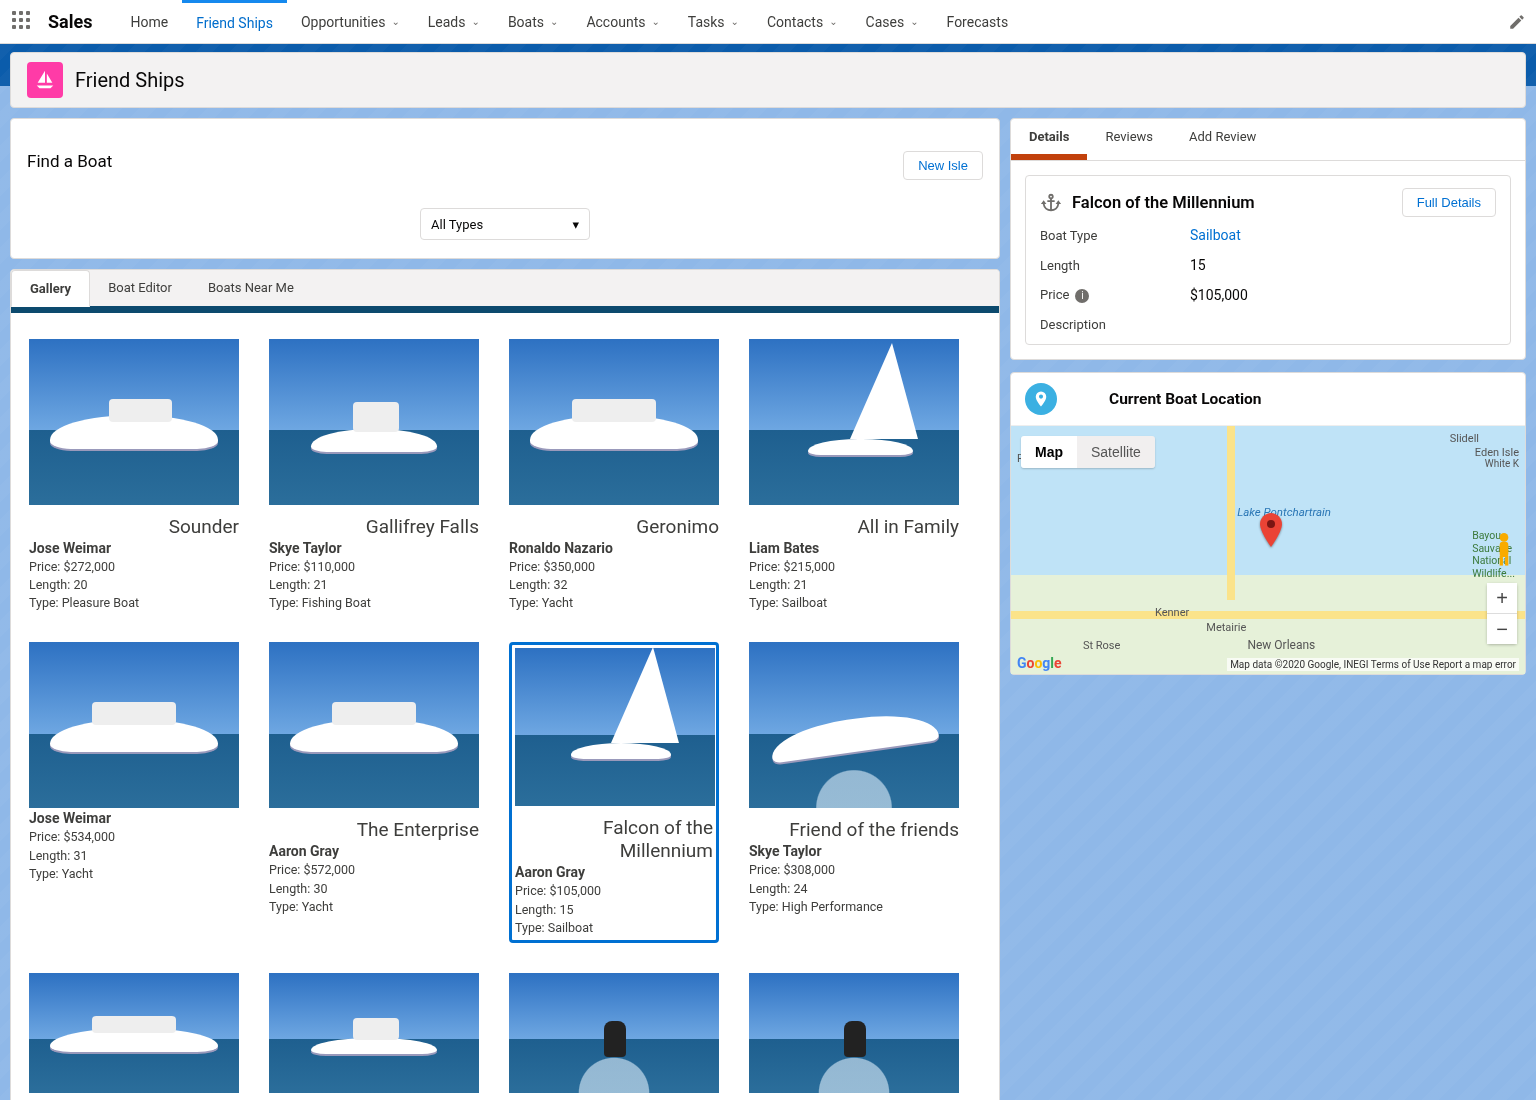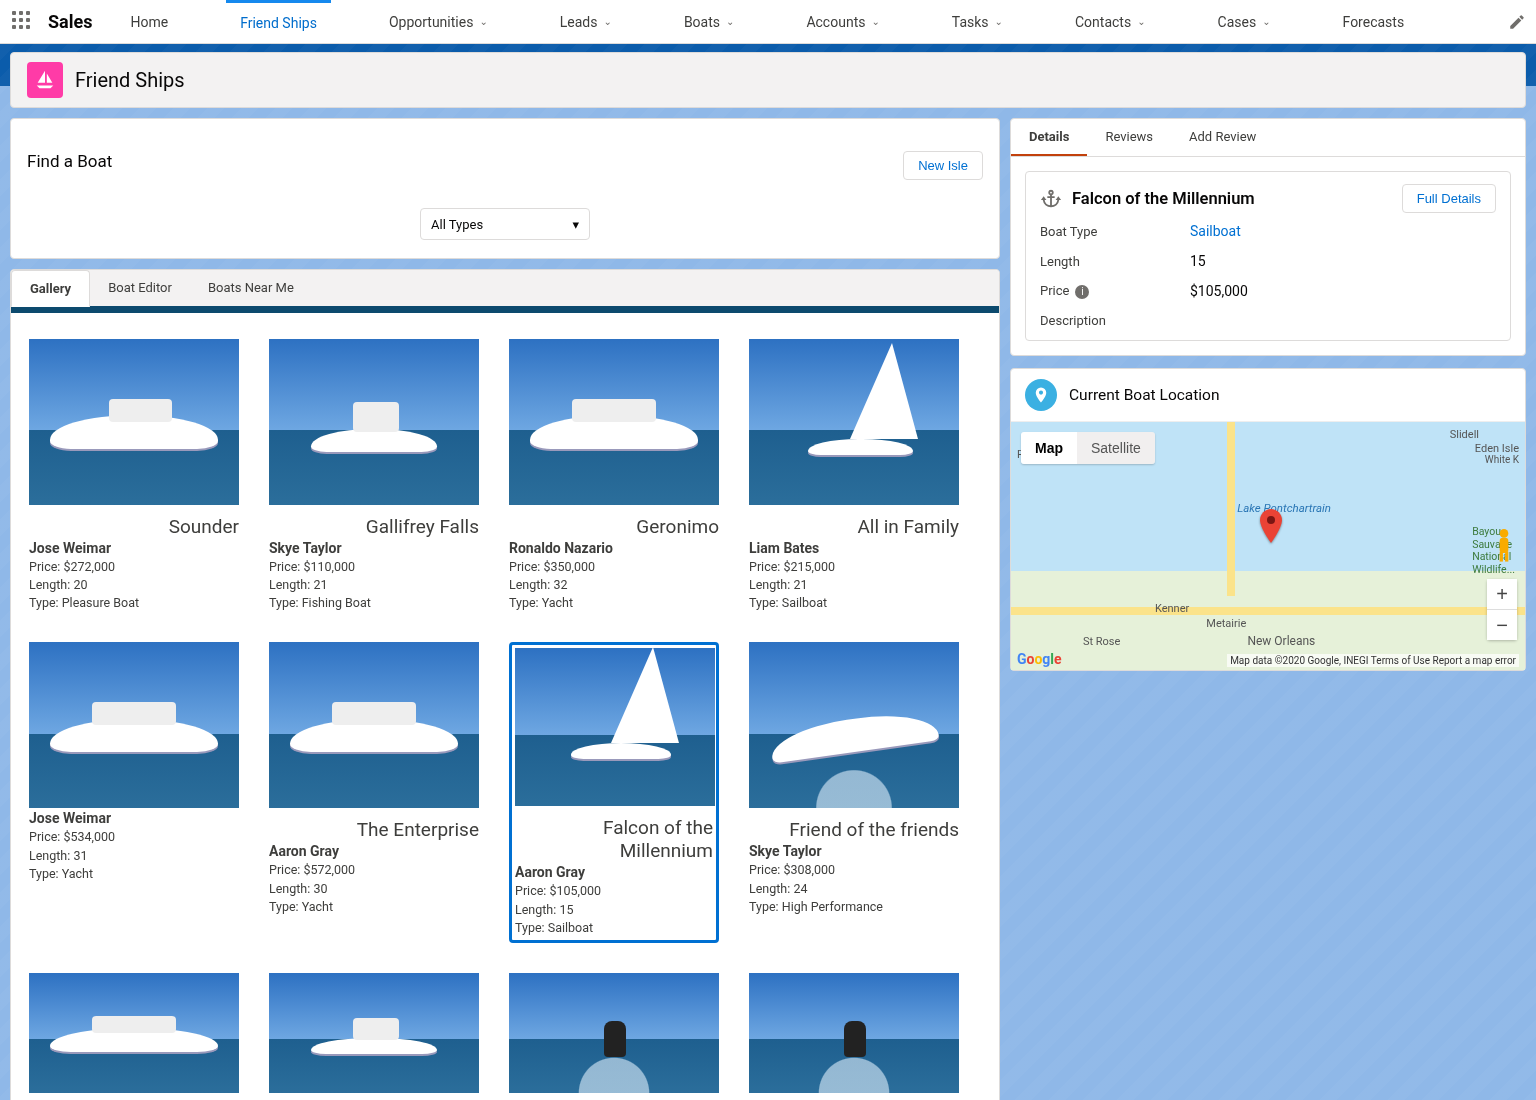--- a/index.html
+++ b/index.html
@@ -3,21 +3,21 @@
 <meta charset="utf-8">
 <style>
 * { box-sizing: border-box; margin: 0; padding: 0; }
 body { font-family: -apple-system, BlinkMacSystemFont, "Segoe UI", Roboto, Helvetica, Arial, sans-serif; font-size: 13px; color: #080707; background: #fff; width: 1536px; height: 1100px; overflow: hidden; }
 
 
 .nav { height: 44px; border-bottom: 1px solid #dddbda; display: flex; align-items: center; padding: 0 10px 0 8px; background: #fff; }
 .waffle { width: 22px; height: 22px; display: grid; grid-template-columns: repeat(3,4px); grid-template-rows: repeat(3,4px); gap: 3px; margin-right: 14px; margin-left: 4px; cursor: pointer; }
 .waffle span { width:4px; height:4px; background:#706e6b; border-radius:1px; }
 .app-name { font-weight:700; font-size:18px; margin-right: 24px; }
-.nav-tabs { display:flex; align-items:stretch; height:100%;gap:44px; }
+.nav-tabs { display:flex; align-items:stretch; height:100%; }
 .nav-tab { display:flex; align-items:center; padding:0 14px; color:#3e3e3c; cursor:pointer; position:relative; font-size:14px; }
 .nav-tab.active { color:#006dcc; border-top:3px solid #1589ee; }
 .nav-tab .chev { margin-left:6px; font-size:10px; color:#706e6b; }
 .nav-spacer { flex:1; }
 .edit-pencil { width:18px; height:18px; cursor:pointer; color:#706e6b; }
 
 
 .stage { background: linear-gradient(180deg,#0b5cab 0%, #0b5cab 4%, #8fb8e8 4%, #8fb8e8 100%); padding:8px 10px 12px; height: calc(1100px - 44px); position:relative; }
 .stage::before { content:""; position:absolute; inset:0; background:
   repeating-linear-gradient(135deg, rgba(255,255,255,0.08) 0 12px, transparent 12px 24px); opacity:.35; pointer-events:none; }
@@ -61,36 +61,36 @@
 .sea { position:absolute; left:0; right:0; bottom:0; height:45%; background:linear-gradient(180deg,#1e5f8f,#2b6e9b); }
 .hull { position:absolute; bottom:34%; left:10%; width:80%; height:20%; background:#fff; border-radius:80% 80% 20% 20% / 120% 120% 40% 40%; box-shadow:0 2px 0 #99b; }
 .deck { position:absolute; bottom:50%; left:30%; width:40%; height:14%; background:#eee; border-radius:4px; }
 .sail { position:absolute; bottom:40%; left:48%; width:0; height:0; border-left:42px solid transparent; border-right:26px solid transparent; border-bottom:96px solid #fff;}
 .jet { position:absolute; bottom:30%; left:45%; width:22px; height:36px; background:#222; border-radius:8px 8px 4px 4px; }
 .spray { position:absolute; bottom:0; left:0; right:0; height:40%; background:radial-gradient(circle at 50% 100%, #dfeffc 0 30%, transparent 31%); opacity:.6; }
 
 .detail-card { margin-bottom:12px; }
 .r-tabbar { display:flex; border-bottom:1px solid #dddbda; }
 .r-tab { padding:10px 18px; color:#3e3e3c; cursor:pointer; font-size:13px; }
-.r-tab.active { font-weight:700; border-bottom:2px solid #c2410c; }
+.r-tab.active { font-weight:700; border-bottom:6px solid #c2410c; }
 .detail-body { padding:14px; }
 .detail-box { border:1px solid #dddbda; border-radius:4px; padding:12px 14px; }
 .detail-head { display:flex; justify-content:space-between; align-items:center; margin-bottom:10px; }
 .anchor-wrap { display:flex; align-items:center; gap:10px; }
 .anchor-icon { width:22px; height:22px; color:#706e6b; }
 .detail-title { font-size:16.5px; font-weight:600; }
 .kv { display:grid; grid-template-columns: 150px 1fr; row-gap:14px; align-items:center; font-size:14px; margin-top:4px;}
 .kv .k { color:#3e3e3c; font-size:13px;}
 .kv .v.link { color:#0070d2; cursor:pointer; }
 .kv .k .info { display:inline-flex; width:14px; height:14px; border-radius:50%; background:#706e6b; color:#fff; font-size:10px; align-items:center; justify-content:center; margin-left:6px;}
 
 .map-card { }
 .map-head { display:flex; align-items:center; gap:12px; padding:10px 14px; border-bottom:1px solid #eee; }
 .map-icn { width:32px; height:32px; border-radius:50%; background:#3bb0e2; display:flex; align-items:center; justify-content:center; color:#fff; }
-.map-title { font-size:15.5px; font-weight:400; }
+.map-title { font-size:15.5px; font-weight:700;margin-left:40px; }
 .map { position:relative; height:248px; background:linear-gradient(180deg,#bfe3f7 0 60%, #e6f1d9 60% 100%); }
 .map-controls { position:absolute; top:10px; left:10px; display:flex; border-radius:3px; overflow:hidden; box-shadow:0 1px 2px rgba(0,0,0,.2);}
 .map-controls button { border:none; padding:8px 14px; font-size:14px; background:#fff; cursor:pointer; }
 .map-controls button:not(.sel){ color:#555; background:#f1efef;}
 .map-controls button.sel { font-weight:700;}
 .pin { position:absolute; left:48%; top:35%; width:26px; height:26px;}
 .pin svg { width:26px; height:34px; fill:#ea4335; filter:drop-shadow(0 1px 1px rgba(0,0,0,.4));}
 .zoom { position:absolute; right:8px; bottom:30px; width:30px; background:#fff; border-radius:3px; box-shadow:0 1px 3px rgba(0,0,0,.25); display:flex; flex-direction:column;}
 .zoom button { border:none; background:#fff; height:30px; font-size:20px; cursor:pointer; color:#444;}
 .zoom hr { border:none; border-top:1px solid #ddd; margin:0;}

